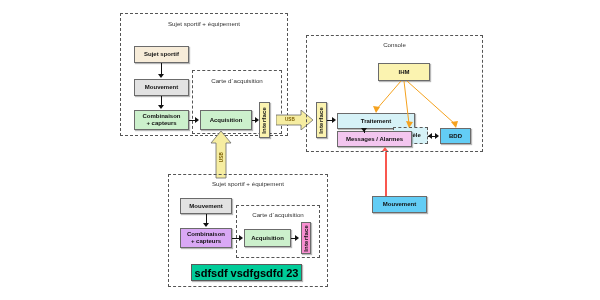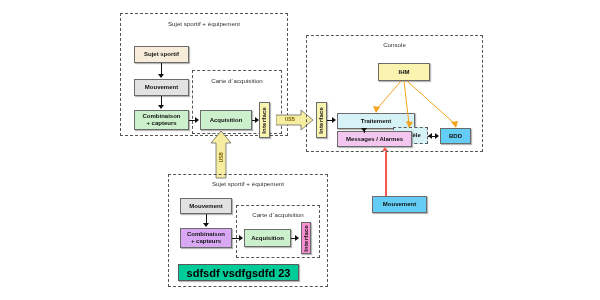--- a/index.html
+++ b/index.html
@@ -251,17 +251,17 @@
 
   <div class="line v" style="left:206px;top:214px;height:10px;"></div>
   <div class="arrowhead ah-down" style="left:203px;top:223px;"></div>
 
   <div class="line h" style="left:232px;top:238px;width:8px;"></div>
   <div class="arrowhead ah-right" style="left:239px;top:235px;"></div>
 
   <div class="line h" style="left:291px;top:238px;width:5px;"></div>
   <div class="arrowhead ah-right" style="left:295px;top:235px;"></div>
 
-  <div class="banner" style="left:178px;top:264px;width:121px;height:17px;">
+  <div class="banner" style="left:191px;top:264px;width:111px;height:17px;">
     <span>sdfsdf vsdfgsdfd  23</span>
   </div>
 
 </div>
 
 </body></html>

